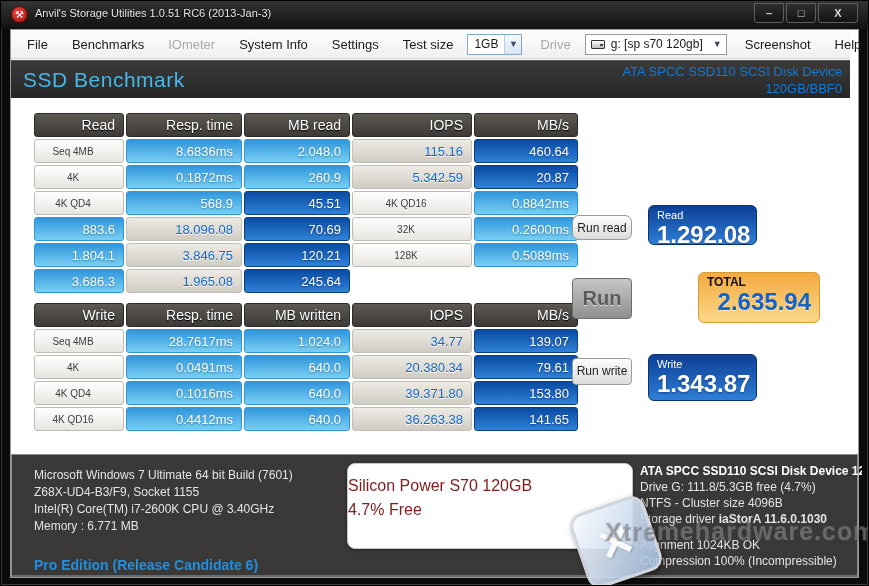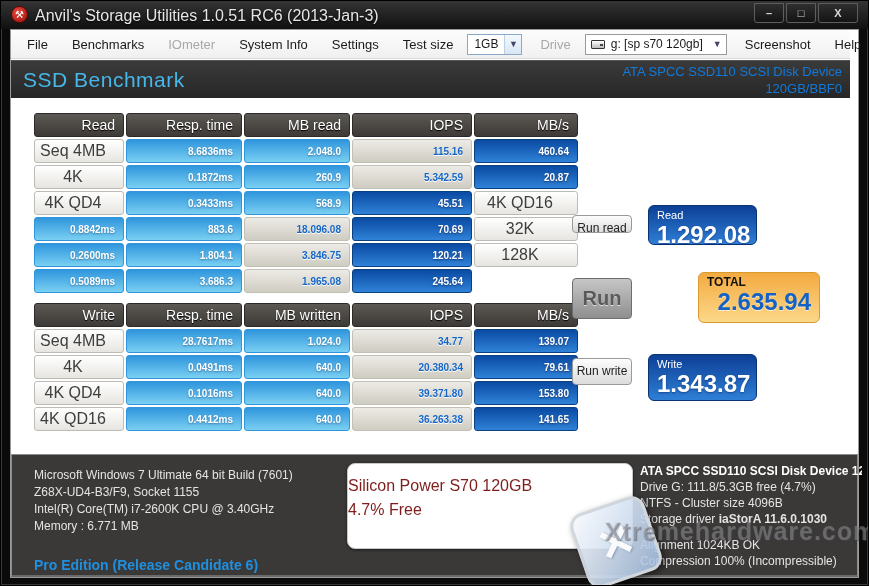--- a/index.html
+++ b/index.html
@@ -5,21 +5,21 @@
   html,body{margin:0;padding:0;background:#2a2a2a;font-family:"Liberation Sans",sans-serif;}
   *{box-sizing:border-box;}
   .window{position:relative;width:869px;height:586px;background:#0b0b0b;overflow:hidden;
           border:1px solid #000;box-shadow:inset 0 0 0 1px #3a3a3a;}
   
   .titlebar{position:absolute;left:0;top:0;right:0;height:28px;
             background:linear-gradient(#343434,#101010);}
   .app-icon{position:absolute;left:10px;top:5px;width:17px;height:17px;border-radius:50%;
             background:radial-gradient(circle at 35% 30%,#e8453c,#9c120c);border:1px solid #5c0805;
             color:#fff;font-size:10px;line-height:16px;text-align:center;}
-  .title-text{position:absolute;left:34px;top:6px;color:#e6e6e6;font-size:16px;
+  .title-text{position:absolute;left:34px;top:6px;color:#e6e6e6;font-size:11px;
               text-shadow:0 1px 2px #000;}
   .winbtns{position:absolute;right:10px;top:2px;display:flex;gap:2px;}
   .winbtn{width:30px;height:20px;background:linear-gradient(#2e2e2e,#141414);
           border:1px solid #5e5e5e;border-radius:0 0 3px 3px;color:#d8d8d8;
           font-size:11px;line-height:18px;text-align:center;font-weight:bold;}
   .winbtn.close{width:40px;}
   
   .client{position:absolute;left:9px;right:9px;top:28px;bottom:7px;background:#fff;
           border:1px solid #9a9a9a;}
   
@@ -42,36 +42,36 @@
           border-top:1px solid #555;}
   .banner-title{position:absolute;left:12px;top:7px;font-size:21px;color:#45b7e8;letter-spacing:0.5px;}
   .banner-device{position:absolute;right:8px;top:2px;text-align:right;color:#1079da;
                  font-weight:normal;font-size:13px;line-height:17px;}
   
   .content{position:absolute;left:0;right:0;top:68px;height:384px;background:#fff;}
   .btable{position:absolute;display:grid;grid-template-columns:90px 116px 106px 120px 104px;
           grid-auto-rows:24px;gap:2px;}
   .btable.read{left:23px;top:15px;}
   .btable.write{left:23px;top:205px;}
-  .cell{border-radius:3px;font-size:10px;display:flex;align-items:center;justify-content:flex-end;
-        padding-right:8px;font-weight:bold;}
+  .cell{border-radius:3px;font-size:13px;display:flex;align-items:center;justify-content:flex-end;
+        padding-right:8px;font-weight:normal;}
   .cell.head{background:linear-gradient(#5c5853,#3d3a37);color:#fff;font-weight:normal;
              font-size:14px;border:1px solid #2c2a28;text-shadow:0 1px 1px #000;}
   .cell.label{background:linear-gradient(#ffffff,#e6e5e0);border:1px solid #bdbcb4;color:#3e3e3e;
-              font-weight:normal;font-size:16px;justify-content:center;padding-right:12px;}
+              font-weight:normal;font-size:10px;justify-content:center;padding-right:12px;}
   .cell.blue{background:linear-gradient(#2f95dc,#7ad0f2);color:#fff;
              text-shadow:0 1px 2px rgba(0,40,90,.45);border:1px solid #2f95dc;}
   .cell.iops{background:linear-gradient(#edebe5,#cfccc2);color:#1566c6;border:1px solid #c2bfb4;
              text-shadow:0 1px 0 #fff;}
   .cell.mbs{background:linear-gradient(#0a4aa2,#2f82d8);color:#fff;border:1px solid #09407e;
             text-shadow:0 1px 2px rgba(0,0,40,.5);}
   
   .btn{position:absolute;background:linear-gradient(#fdfdfd,#dcdcdc);border:1px solid #9a9a9a;
        border-radius:4px;font-size:12px;color:#222;text-align:center;cursor:default;}
-  .btn-run-read{left:561px;top:117px;width:60px;height:18px;line-height:25px;}
+  .btn-run-read{left:561px;top:117px;width:60px;height:25px;line-height:25px;border-radius:7px;}
   .btn-run-write{left:561px;top:260px;width:60px;height:27px;line-height:25px;}
   .btn-run{left:561px;top:180px;width:60px;height:41px;line-height:39px;
            background:linear-gradient(#c6c6c6,#8f8f8f);border:1px solid #6e6e6e;
            color:#5a5a5a;font-size:20px;font-weight:bold;text-shadow:0 1px 0 #ddd;}
   .scorebox{position:absolute;border-radius:6px;color:#fff;padding:3px 8px 0 8px;}
   .score-read{left:637px;top:107px;width:109px;height:40px;
               background:linear-gradient(#0d3f96,#2e7fd6);border:1px solid #0a3373;}
   .score-write{left:637px;top:256px;width:109px;height:47px;
                background:linear-gradient(#0d3f96,#2e7fd6);border:1px solid #0a3373;}
   .score-total{left:687px;top:174px;width:122px;height:51px;
@@ -169,21 +169,20 @@
           <div class="cell blue">8.6836ms</div>
           <div class="cell blue">2.048.0</div>
           <div class="cell iops">115.16</div>
           <div class="cell mbs">460.64</div>
           <div class="cell label">4K</div>
           <div class="cell blue">0.1872ms</div>
           <div class="cell blue">260.9</div>
           <div class="cell iops">5.342.59</div>
           <div class="cell mbs">20.87</div>
           <div class="cell label">4K QD4</div>
-          <div class="cell blue">0.3433ms</div>
           <div class="cell blue">568.9</div>
           <div class="cell mbs">45.51</div>
           <div class="cell label">4K QD16</div>
           <div class="cell blue">0.8842ms</div>
           <div class="cell blue">883.6</div>
           <div class="cell iops">18.096.08</div>
           <div class="cell mbs">70.69</div>
           <div class="cell label">32K</div>
           <div class="cell blue">0.2600ms</div>
           <div class="cell blue">1.804.1</div>

